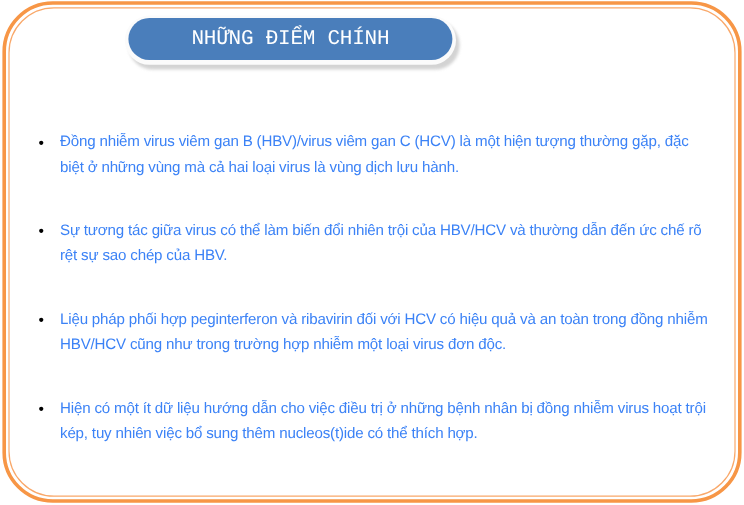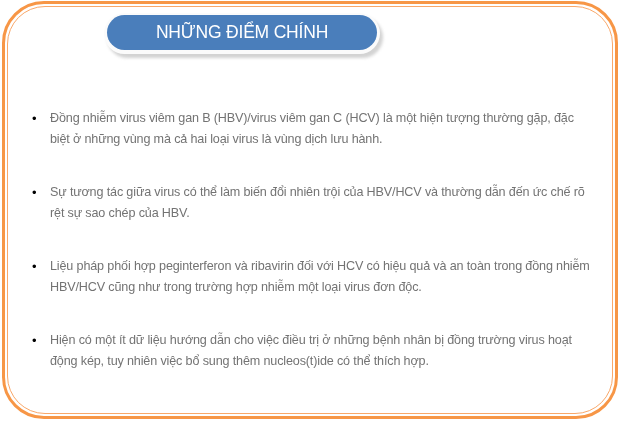--- a/index.html
+++ b/index.html
@@ -85,21 +85,21 @@
     display: flex;
     align-items: center;
     justify-content: center;
   }
   .title-text {
     color: #ffffff;
     font-size: 17.5px;
     letter-spacing: -0.2px;
     font-weight: 400;
     white-space: nowrap;
-    font-family: Liberation Sans, sans-serif;
+    font-family: Liberation Mono, monospace;
   }
 
   
   .bullets {
     position: absolute;
     left: 30px;
     top: 108px;
     width: 562px;
   }
   .bullet-item {
@@ -117,21 +117,21 @@
     line-height: 21px;
     color: #000000;
     text-align: left;
     padding-left: 2px;
     box-sizing: border-box;
   }
   .bullet-text {
     flex: 1 1 auto;
     font-size: 12.6px;
     line-height: 21px;
-    color: #737373;
+    color: #3b82f6;
     letter-spacing: -0.15px;
     font-family: "Liberation Sans", sans-serif;
   }
 </style>
 </head>
 <body>
 
 <div id="slide">
 
   <div class="frame-outer"></div>
@@ -157,18 +157,18 @@
       <span class="bullet-text">Sự tương tác giữa virus có thể làm biến đổi nhiên trội của HBV/HCV và thường dẫn đến ức chế rõ rệt sự sao chép của HBV.</span>
     </div>
 
     <div class="bullet-item">
       <span class="bullet-marker">•</span>
       <span class="bullet-text">Liệu pháp phối hợp peginterferon và ribavirin đối với HCV có hiệu quả và an toàn trong đồng nhiễm HBV/HCV cũng như trong trường hợp nhiễm một loại virus đơn độc.</span>
     </div>
 
     <div class="bullet-item">
       <span class="bullet-marker">•</span>
-      <span class="bullet-text">Hiện có một ít dữ liệu hướng dẫn cho việc điều trị ở những bệnh nhân bị đồng trường virus hoạt động kép, tuy nhiên việc bổ sung thêm nucleos(t)ide có thể thích hợp.</span>
+      <span class="bullet-text">Hiện có một ít dữ liệu hướng dẫn cho việc điều trị ở những bệnh nhân bị đồng nhiễm virus hoạt trội kép, tuy nhiên việc bổ sung thêm nucleos(t)ide có thể thích hợp.</span>
     </div>
 
   </div>
 
 </div>
 
 </body></html>

